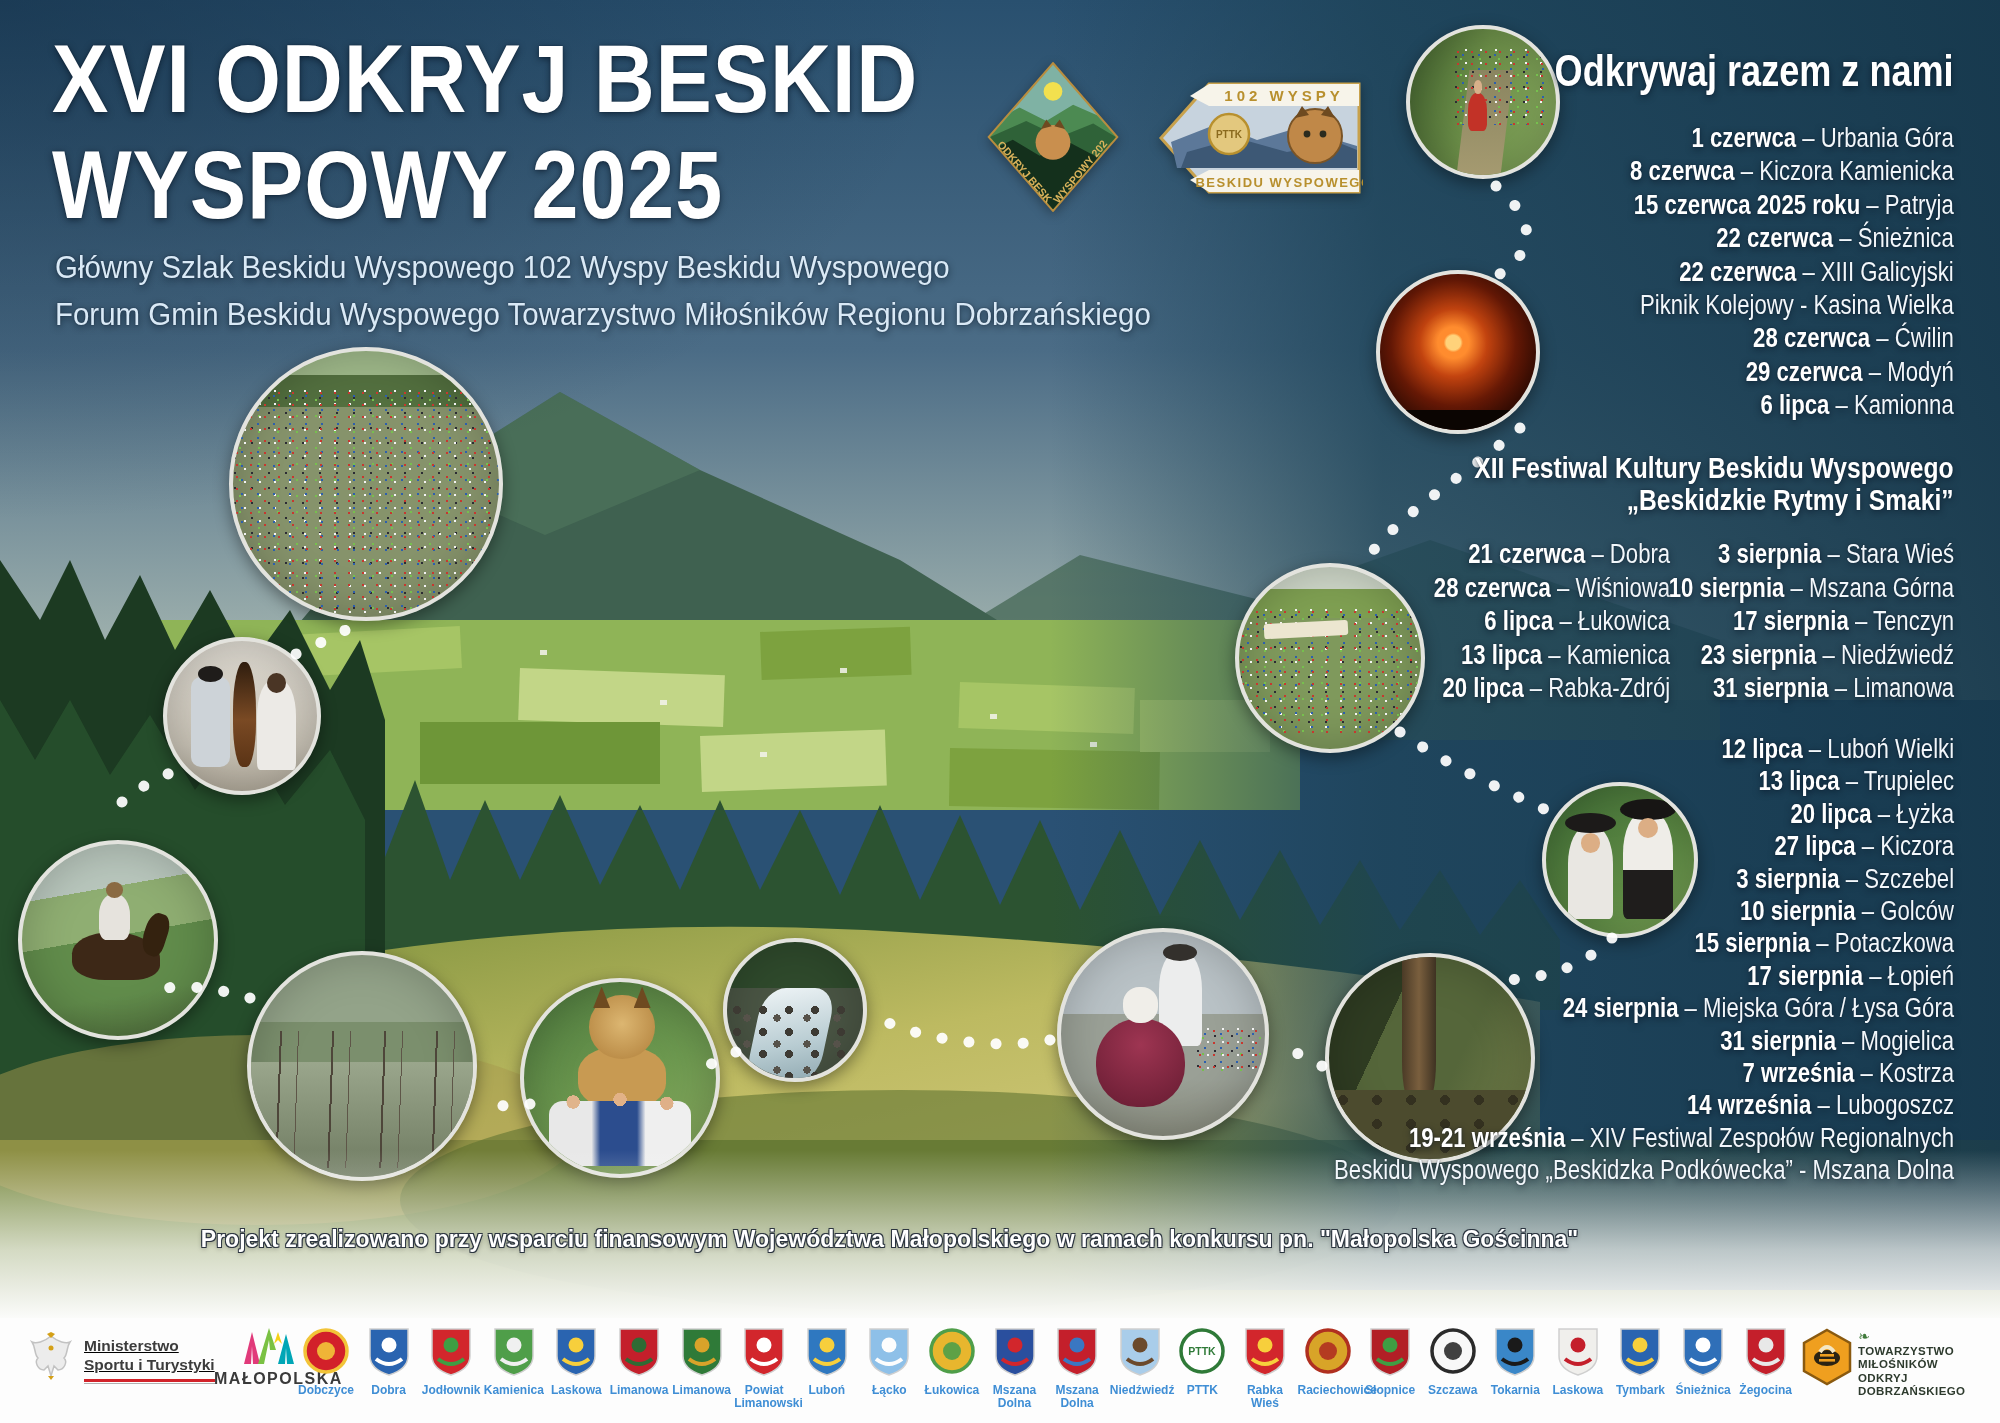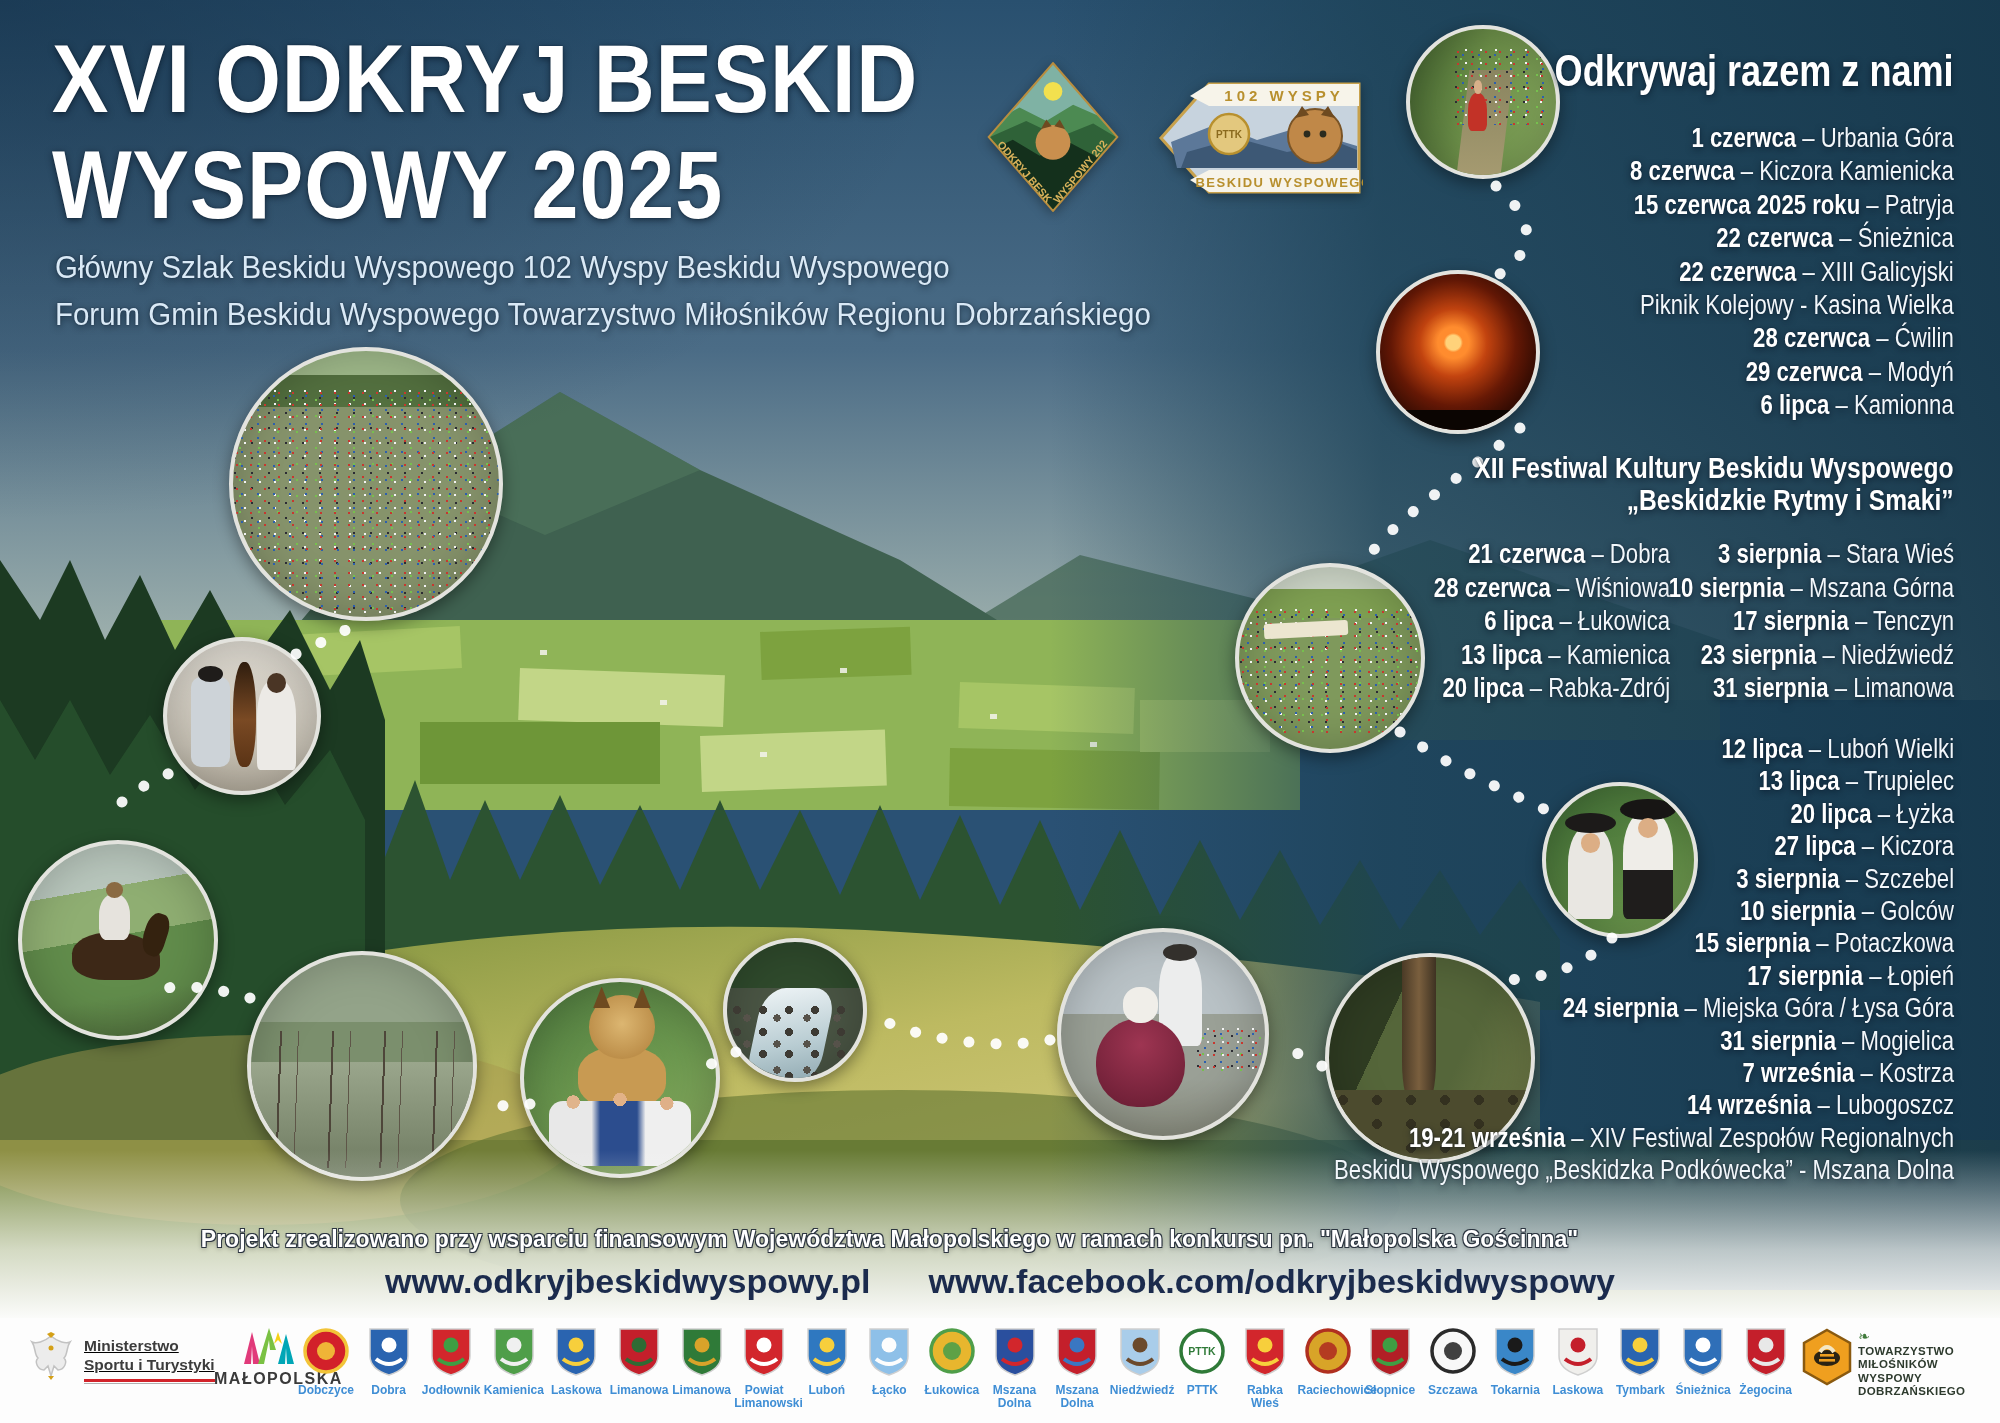--- a/index.html
+++ b/index.html
@@ -358,24 +358,20 @@
       <div class="ev"><b>24 sierpnia</b><span> – Miejska Góra / Łysa Góra</span></div>
       <div class="ev"><b>31 sierpnia</b><span> – Mogielica</span></div>
       <div class="ev"><b>7 września</b><span> – Kostrza</span></div>
       <div class="ev"><b>14 września</b><span> – Lubogoszcz</span></div>
       <div class="ev"><b>19-21 września</b><span> – XIV Festiwal Zespołów Regionalnych</span></div>
       <div class="ev"><span>Beskidu Wyspowego „Beskidzka Podkówecka” - Mszana Dolna</span></div>
     </div>
 
   <div class="fade"></div>
   <div class="txt funding">Projekt zrealizowano przy wsparciu finansowym Województwa Małopolskiego w ramach konkursu pn. "Małopolska Gościnna"</div>
-  <div class="txt urls">
-    <span>www.odkryjbeskidwyspowy.pl</span>
-    <span>www.facebook.com/odkryjbeskidwyspowy</span>
-  </div>
 
   <div class="strip">
     <div class="ministry">
       <svg width="46" height="48" viewBox="0 0 46 48">
         <path d="M23,4 C16,10 8,12 4,10 C8,16 6,22 10,26 C6,30 10,38 16,38 L20,34 L23,44 L26,34 L30,38 C36,38 40,30 36,26 C40,22 38,16 42,10 C38,12 30,10 23,4 Z" fill="#ececec" stroke="#c2c2c2" stroke-width="1.5"></path>
         <path d="M19,2 L23,0 L27,2 L23,6 Z" fill="#d4a017"></path>
         <circle cx="23" cy="16" r="2.5" fill="#d4a017"></circle>
         <path d="M20,44 h6 l-3,4 Z" fill="#d4a017"></path>
       </svg>
       <div class="mtx">
@@ -564,17 +560,17 @@
           </div></div>
       </div>
     <svg class="bee" width="54" height="58" viewBox="0 0 54 58">
       <polygon points="27,2 50,15 50,43 27,56 4,43 4,15" fill="#ef9f1f" stroke="#8a5a10" stroke-width="2.5"></polygon>
       <ellipse cx="27" cy="30" rx="13" ry="8" fill="#2b2313"></ellipse>
       <path d="M20,24 q7,-10 14,0" stroke="#f4e6c2" stroke-width="4" fill="none"></path>
       <rect x="20" y="26" width="14" height="2.6" fill="#ef9f1f"></rect>
       <rect x="19" y="31" width="16" height="2.6" fill="#ef9f1f"></rect>
     </svg>
     <div class="society">
-      <span class="sprig">❧ </span><span id="society-text"><div>TOWARZYSTWO</div><div>MIŁOŚNIKÓW</div><div>WYSPOWY</div><div>DOBRZAŃSKIEGO</div></span>
+      <span class="sprig">❧ </span><span id="society-text"><div>TOWARZYSTWO</div><div>MIŁOŚNIKÓW</div><div>ODKRYJ</div><div>DOBRZAŃSKIEGO</div></span>
     </div>
   </div>
 
 </div>
 
 </body></html>

